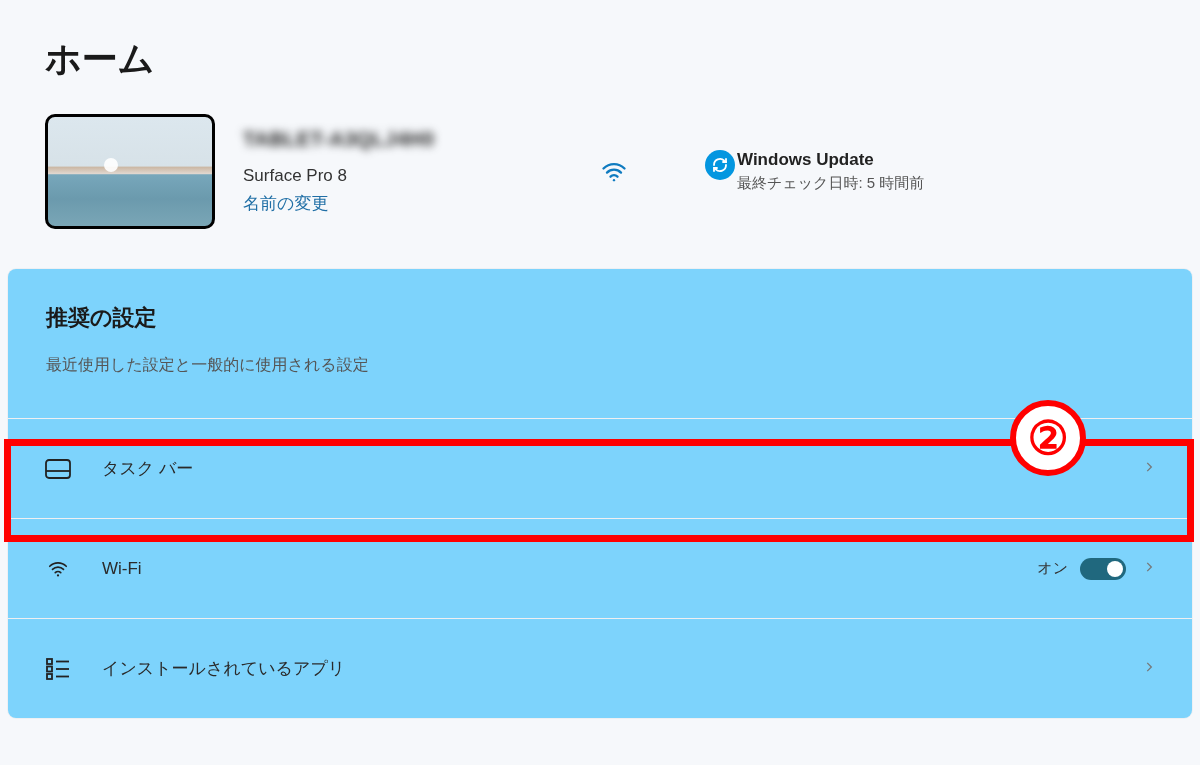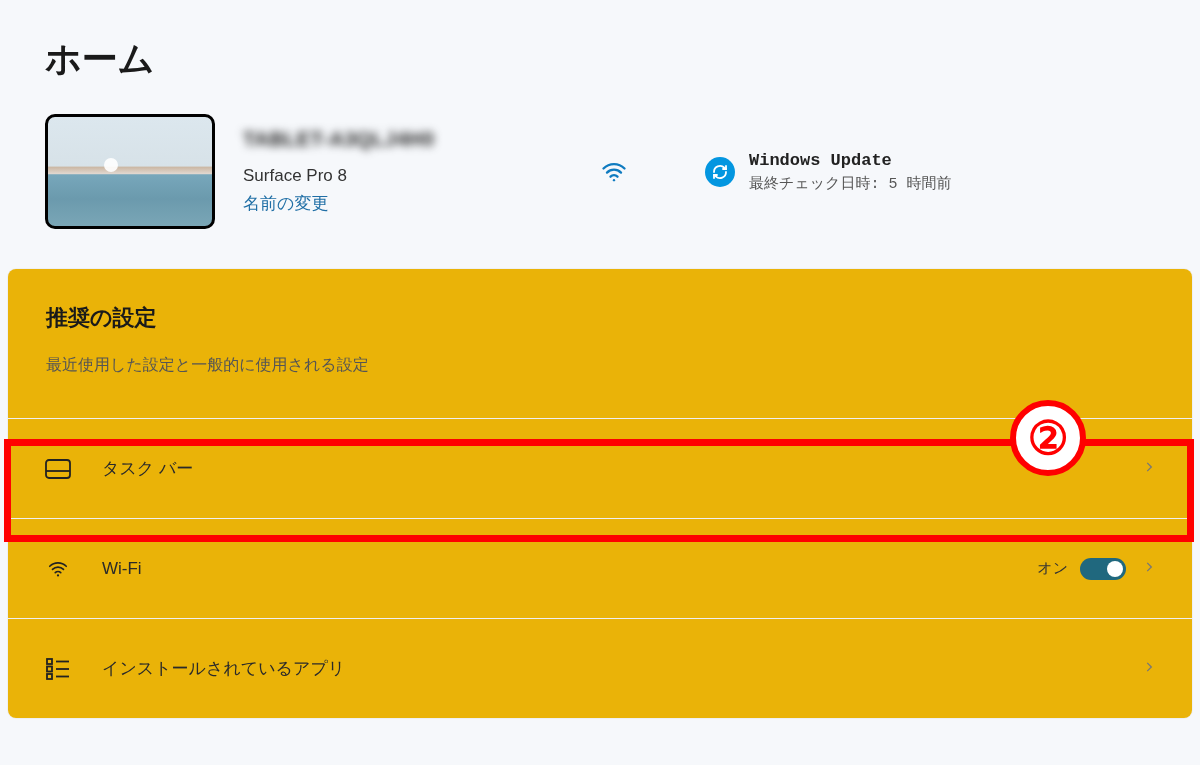--- a/index.html
+++ b/index.html
@@ -37,31 +37,31 @@
       left:34%; top:38%;
       width:14px;height:14px;
       background:#fff;
       border-radius:50%;
       opacity:.9;
     }
     .device-info { min-width: 260px; }
     .device-name { font-size: 20px; font-weight: 600; color:#222; filter: blur(4px); letter-spacing:.5px; }
     .device-model { font-size: 17px; color:#333; margin-top:15px; }
     .rename-link { font-size: 17px; color:#1f6ea5; margin-top:6px; display:inline-block; cursor:pointer; }
-    .hdr-item { display:flex; align-items:center; gap:14px;font-family:Liberation Mono, monospace; }
+    .hdr-item { display:flex; gap:2px; }
     .hdr-item .title { font-size:17px; font-weight:600; color:#222; }
     .hdr-item .title.blurred { filter: blur(4px); letter-spacing:.5px;}
     .hdr-item .sub { font-size:15px; color:#555; margin-top:4px;}
     .icon-box { width:30px; height:30px; display:flex; align-items:center; justify-content:center; }
     .wifi-ic svg{ width:28px; height:28px; }
     .update-ic { width:30px;height:30px;border-radius:50%;background:#0396e0; display:flex;align-items:center;justify-content:center;}
     .update-ic svg{width:18px;height:18px;}
 
     .card {
-      background:#eab308;
+      background:#7dd3fc;
       border-radius:8px;
       margin: 0 8px;
       box-shadow: 0 0 0 1px rgba(0,0,0,0.03);
     }
     .card-header { padding: 34px 38px 14px 38px; }
     .card-title { font-size:22px; font-weight:600; }
     .card-sub { font-size:16px; color:#555; margin-top:22px; }
 
     .row {
       display:flex; align-items:center;

